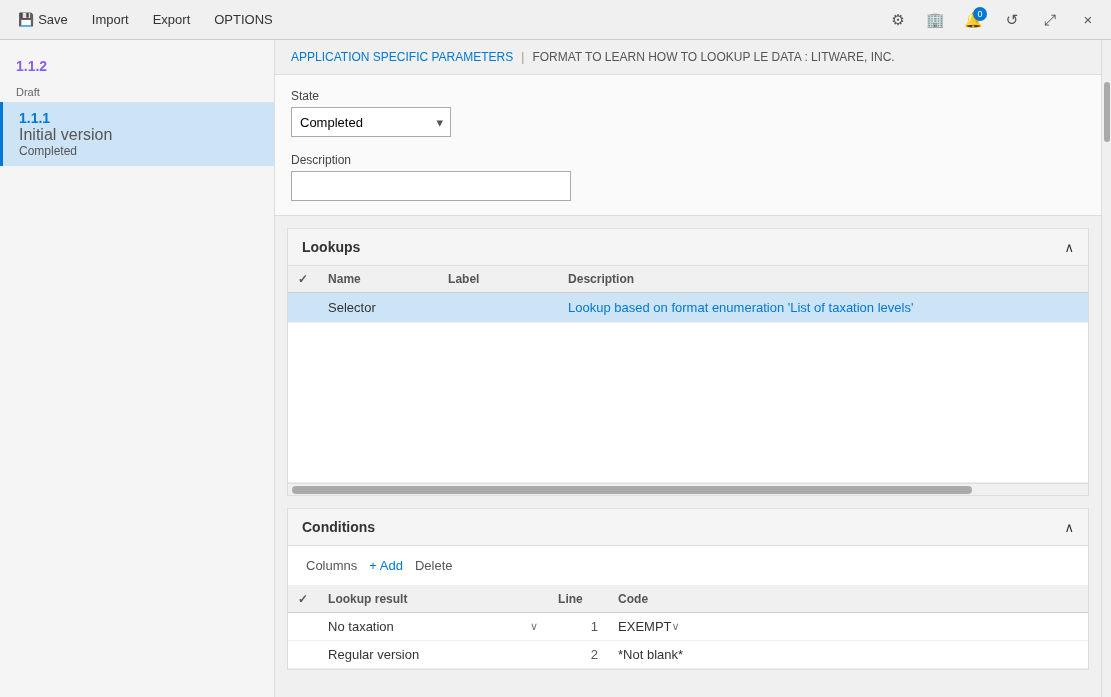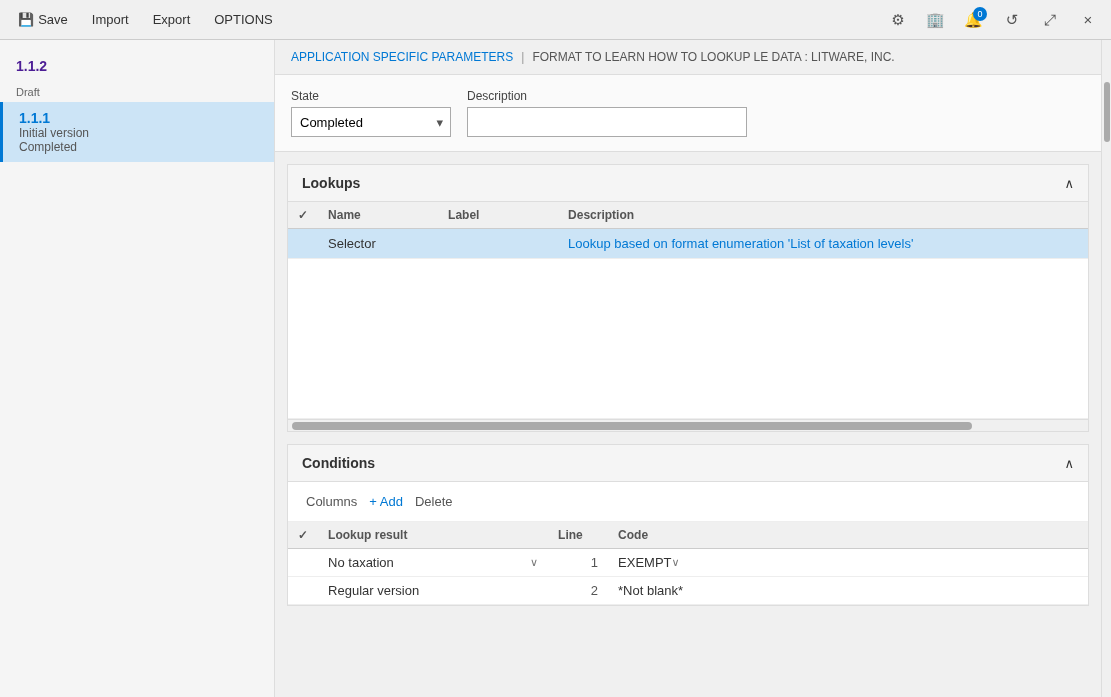--- a/index.html
+++ b/index.html
@@ -28,42 +28,42 @@
     }
 
     
     .main-layout { display: flex; flex: 1; overflow: hidden; }
 
     
     .sidebar {
       width: 275px; background: #f5f5f5; border-right: 1px solid #ddd;
       padding: 10px 0; flex-shrink: 0; overflow-y: auto;
     }
-    .sidebar-version { padding: 8px 16px; font-size: 14px; font-weight: 600; color: #4c1d95; }
+    .sidebar-version { padding: 8px 16px; font-size: 14px; font-weight: 600; color: #8b5cf6; }
     .sidebar-draft { padding: 4px 16px; color: #666; font-size: 11px; }
     .sidebar-item {
       padding: 8px 16px; cursor: pointer;
     }
     .sidebar-item.active { background: #cce4f6; border-left: 3px solid #0078d4; }
     .sidebar-item-title { font-size: 14px; font-weight: 600; color: #0078d4; }
     .sidebar-item.active .sidebar-item-title { color: #0078d4; }
-    .sidebar-item-subtitle { font-size: 12px; color: #555; }
+    .sidebar-item-subtitle { font-size: 16px; color: #555; }
     .sidebar-item-status { font-size: 12px; color: #555; }
 
     
     .breadcrumb-bar {
       background: #f0f0f0; border-bottom: 1px solid #ddd; padding: 10px 16px;
       font-size: 12px; color: #555; display: flex; align-items: center; gap: 4px;
     }
     .breadcrumb-sep { color: #999; margin: 0 4px; }
     .breadcrumb-link { color: #0078d4; cursor: pointer; }
 
     
     .form-area { padding: 14px 16px; background: #fafafa; border-bottom: 1px solid #ddd; }
-    .form-row { display: flex; gap: 16px; align-items: flex-start; }
+    .form-row { display: flex; gap: 16px; align-items: flex-start; flex-direction: column; }
     .form-field { display: flex; flex-direction: column; gap: 4px; }
     .form-label { font-size: 12px; color: #444; }
     .form-select {
       width: 160px; height: 30px; border: 1px solid #aaa; background: white;
       padding: 4px 8px; font-size: 13px; cursor: pointer; appearance: none;
       -webkit-appearance: none; position: relative;
     }
     .select-wrapper { position: relative; display: inline-block; }
     .select-wrapper::after {
       content: '▾'; position: absolute; right: 8px; top: 50%; transform: translateY(-50%);

